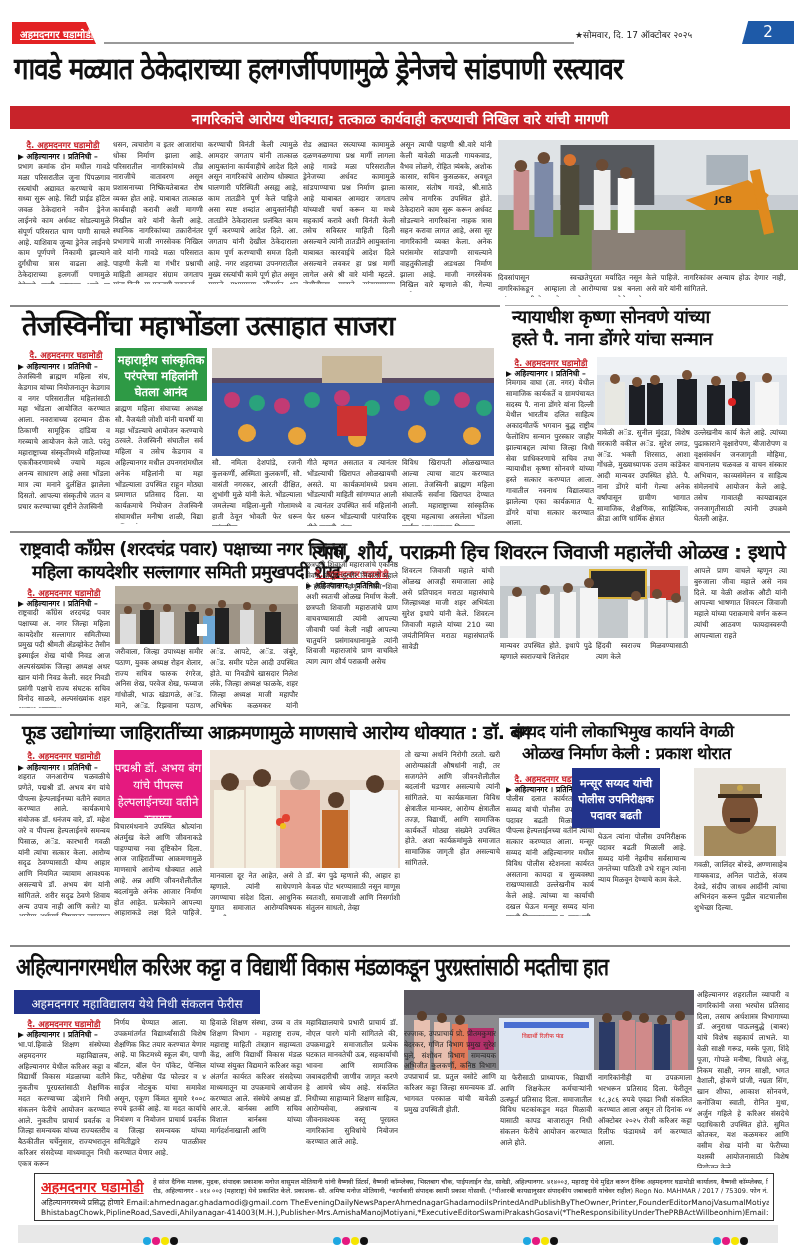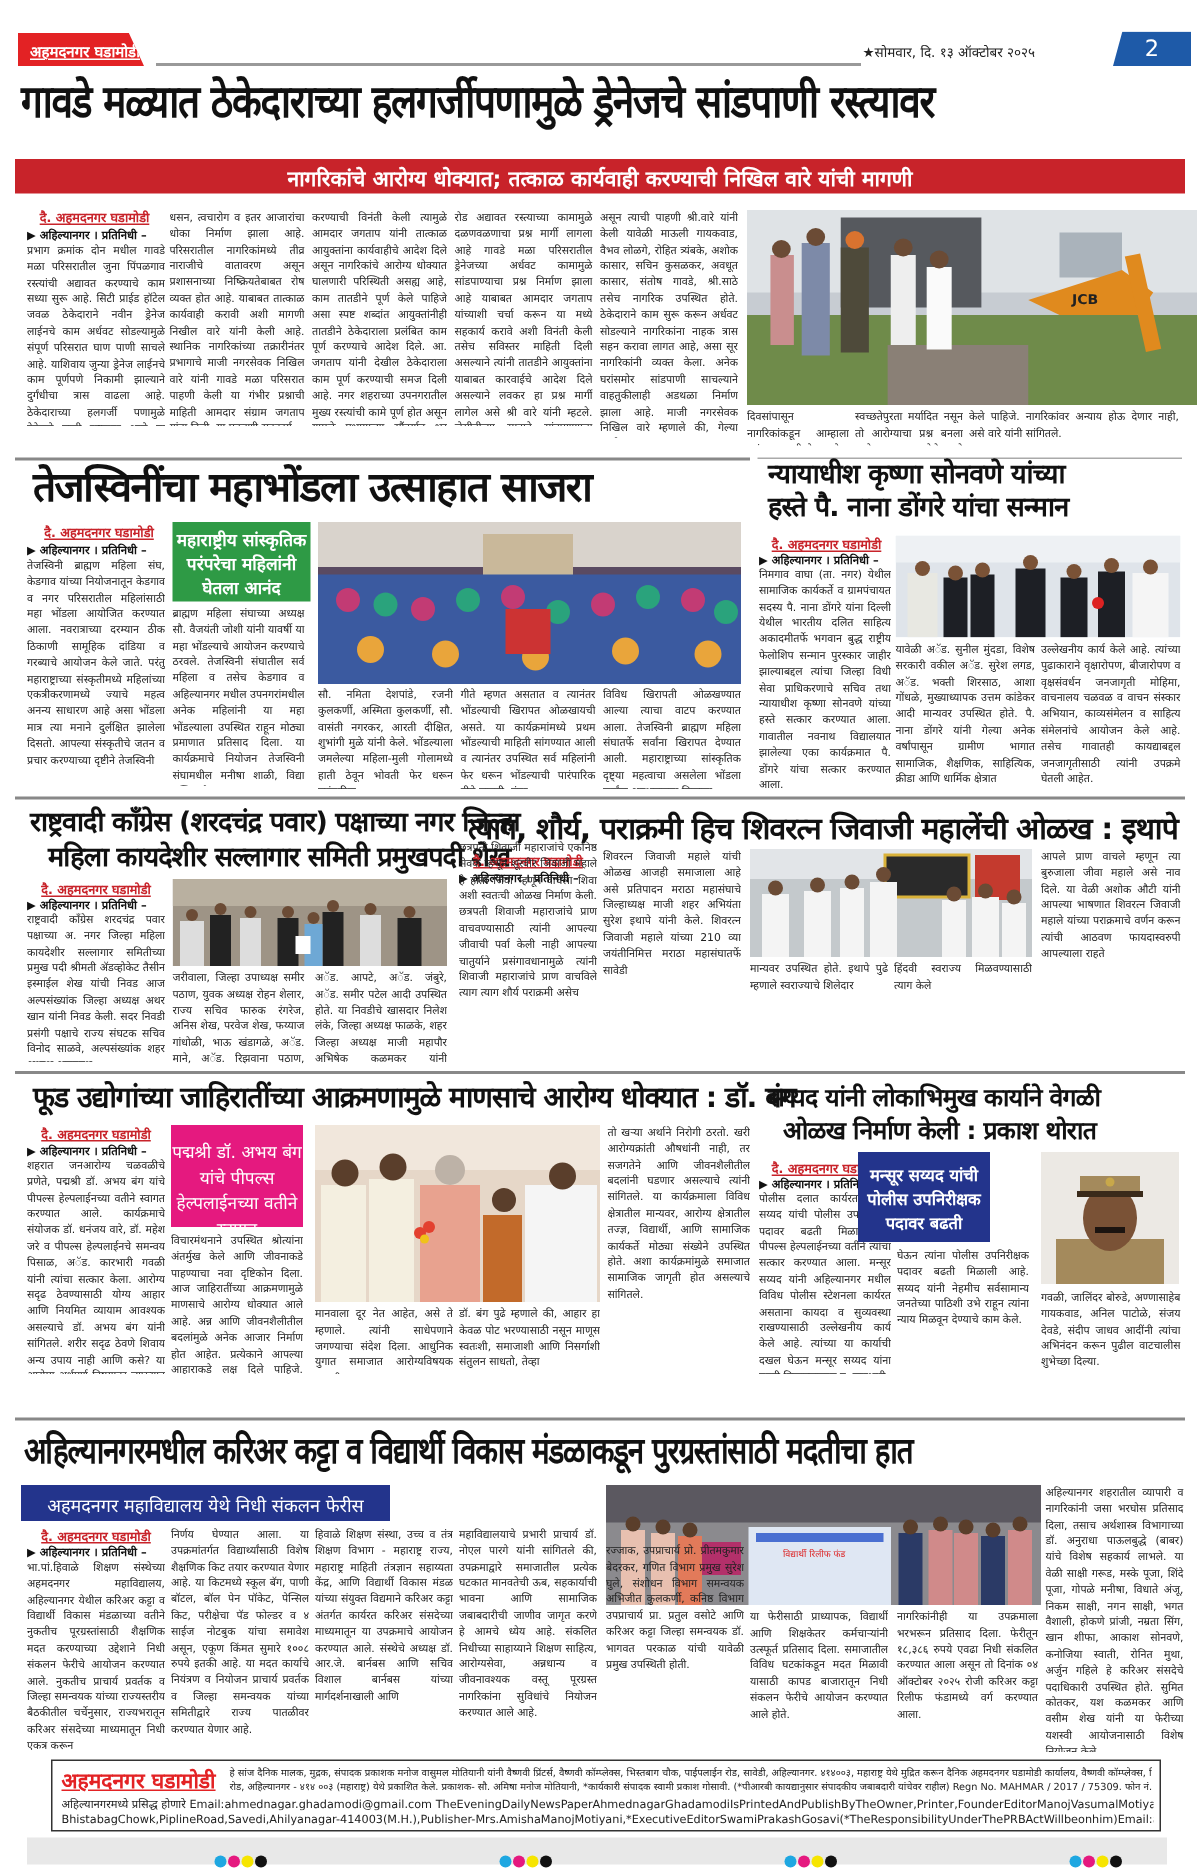--- a/index.html
+++ b/index.html
@@ -25,21 +25,21 @@
 .f-logo{left:6px;top:3px;color:#e32224;font-weight:bold;font-size:14px;text-decoration:underline}
 .f-line{font-size:6.5px;color:#222;white-space:nowrap;overflow:hidden}
 .regbar{left:18px;top:1225px;width:760px;height:18px;background:#e8e8e8}
 .dots span{display:inline-block;width:8px;height:8px;border-radius:50%;margin-right:1px}
 </style>
 </head>
 <body>
 
 <div class="abs mast">अहमदनगर घडामोडी</div>
 <div class="abs rule"></div>
-<div class="abs date">★सोमवार, दि. १३ ऑक्टोबर २०२५</div>
+<div class="abs date">★सोमवार, दि. 17 ऑक्टोबर २०२५</div>
 <div class="abs pg">2</div>
 
 <div>
   <div class="abs h1" style="left:14px;top:54px;font-size:30px;width:775px;transform:scaleX(0.86);transform-origin:left">गावडे मळ्यात ठेकेदाराच्या हलगर्जीपणामुळे ड्रेनेजचे सांडपाणी रस्त्यावर</div>
   <div class="abs redband" style="left:10px;top:106px;width:780px;height:23px">नागरिकांचे आरोग्य धोक्यात; तत्काळ कार्यवाही करण्याची निखिल वारे यांची मागणी</div>
   <div class="abs byline" style="left:18px;top:139px;width:90px">दै. अहमदनगर घडामोडी</div>
   <div class="abs place" style="left:18px;top:151px">▶ अहिल्यानगर । प्रतिनिधी –</div>
   <div class="abs col" style="left:18px;top:162px;width:92px;height:122px">प्रभाग क्रमांक दोन मधील गावडे मळा परिसरातील जुना पिंपळगाव रस्त्यांची अद्यावत करण्याचे काम सध्या सुरू आहे. सिटी प्राईड हॉटेल जवळ ठेकेदाराने नवीन ड्रेनेज लाईनचे काम अर्धवट सोडल्यामुळे संपूर्ण परिसरात घाण पाणी साचले आहे. याशिवाय जुन्या ड्रेनेज लाईनचे काम पूर्णपणे निकामी झाल्याने दुर्गंधीचा त्रास वाढला आहे. ठेकेदाराच्या हलगर्जी पणामुळे ड्रेनेजचे पाणी रस्त्यावर आले या अस्वच्छतेमुळे नागरिकांना</div>
   <div class="abs col" style="left:113px;top:140px;width:90px;height:144px">धसन, त्वचारोग व इतर आजारांचा धोका निर्माण झाला आहे. परिसरातील नागरिकांमध्ये तीव्र नाराजीचे वातावरण असून प्रशासनाच्या निष्क्रियतेबाबत रोष व्यक्त होत आहे. याबाबत तात्काळ कार्यवाही करावी अशी मागणी निखील वारे यांनी केली आहे. स्थानिक नागरिकांच्या तक्रारीनंतर प्रभागाचे माजी नगरसेवक निखिल वारे यांनी गावडे मळा परिसरात पाहणी केली या गंभीर प्रश्नाची माहिती आमदार संग्राम जगताप यांना दिली. या प्रकरणी सहकार्य</div>
   <div class="abs col" style="left:208px;top:140px;width:90px;height:144px">करण्याची विनंती केली त्यामुळे आमदार जगताप यांनी तात्काळ आयुक्तांना कार्यवाहीचे आदेश दिले असून नागरिकांचे आरोग्य धोक्यात घालणारी परिस्थिती असह्य आहे, काम तातडीने पूर्ण केले पाहिजे असा स्पष्ट शब्दांत आयुक्तांनीही तातडीने ठेकेदाराला प्रलंबित काम पूर्ण करण्याचे आदेश दिले. आ. जगताप यांनी देखील ठेकेदाराला काम पूर्ण करण्याची समज दिली आहे. नगर शहराच्या उपनगरातील मुख्य रस्त्यांची कामे पूर्ण होत असून यामुळे प्रभागाच्या सौंदर्यात भर पडत आहे. जुना पिंपळगाव</div>

